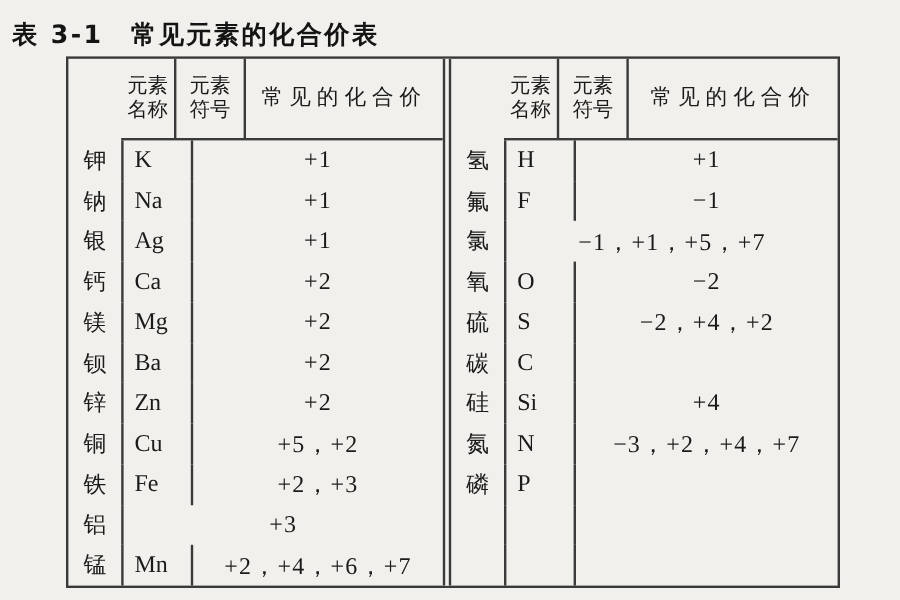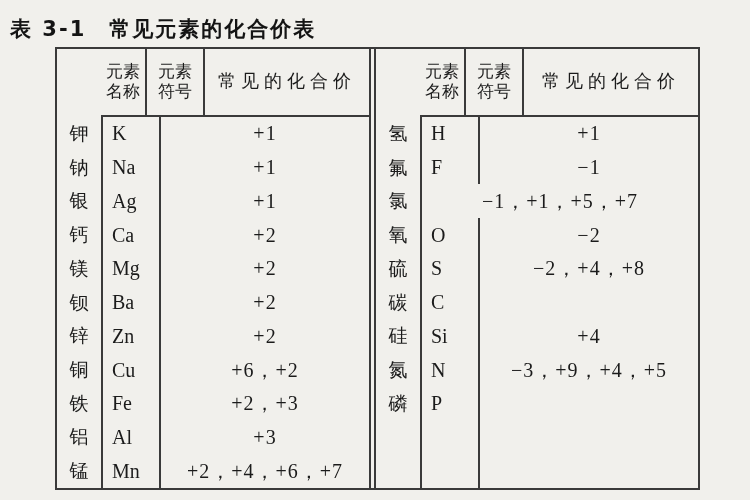--- a/index.html
+++ b/index.html
@@ -151,32 +151,31 @@
 
   <div class="trow">
     <div class="cell col-name">锌</div>
     <div class="cell col-symbol">Zn</div>
     <div class="cell col-valence">+2</div>
   </div>
 
   <div class="trow">
     <div class="cell col-name">铜</div>
     <div class="cell col-symbol">Cu</div>
-    <div class="cell col-valence">+6，+2</div>
+    <div class="cell col-valence">+5，+2</div>
   </div>
 
   <div class="trow">
     <div class="cell col-name">铁</div>
     <div class="cell col-symbol">Fe</div>
     <div class="cell col-valence">+2，+3</div>
   </div>
 
   <div class="trow">
     <div class="cell col-name">铝</div>
-    <div class="cell col-symbol">Al</div>
     <div class="cell col-valence">+3</div>
   </div>
 
   <div class="trow">
     <div class="cell col-name">锰</div>
     <div class="cell col-symbol">Mn</div>
     <div class="cell col-valence">+2，+4，+6，+7</div>
   </div>
 </div>
     </section>
@@ -211,38 +210,38 @@
 
   <div class="trow">
     <div class="cell col-name">氧</div>
     <div class="cell col-symbol">O</div>
     <div class="cell col-valence">−2</div>
   </div>
 
   <div class="trow">
     <div class="cell col-name">硫</div>
     <div class="cell col-symbol">S</div>
-    <div class="cell col-valence">−2，+4，+8</div>
+    <div class="cell col-valence">−2，+4，+2</div>
   </div>
 
   <div class="trow">
     <div class="cell col-name">碳</div>
     <div class="cell col-symbol">C</div>
   </div>
 
   <div class="trow">
     <div class="cell col-name">硅</div>
     <div class="cell col-symbol">Si</div>
     <div class="cell col-valence">+4</div>
   </div>
 
   <div class="trow">
     <div class="cell col-name">氮</div>
     <div class="cell col-symbol">N</div>
-    <div class="cell col-valence">−3，+9，+4，+5</div>
+    <div class="cell col-valence">−3，+2，+4，+7</div>
   </div>
 
   <div class="trow">
     <div class="cell col-name">磷</div>
     <div class="cell col-symbol">P</div>
   </div>
 
   <div class="trow">
     <div class="cell col-name"></div>
     <div class="cell col-symbol"></div>

